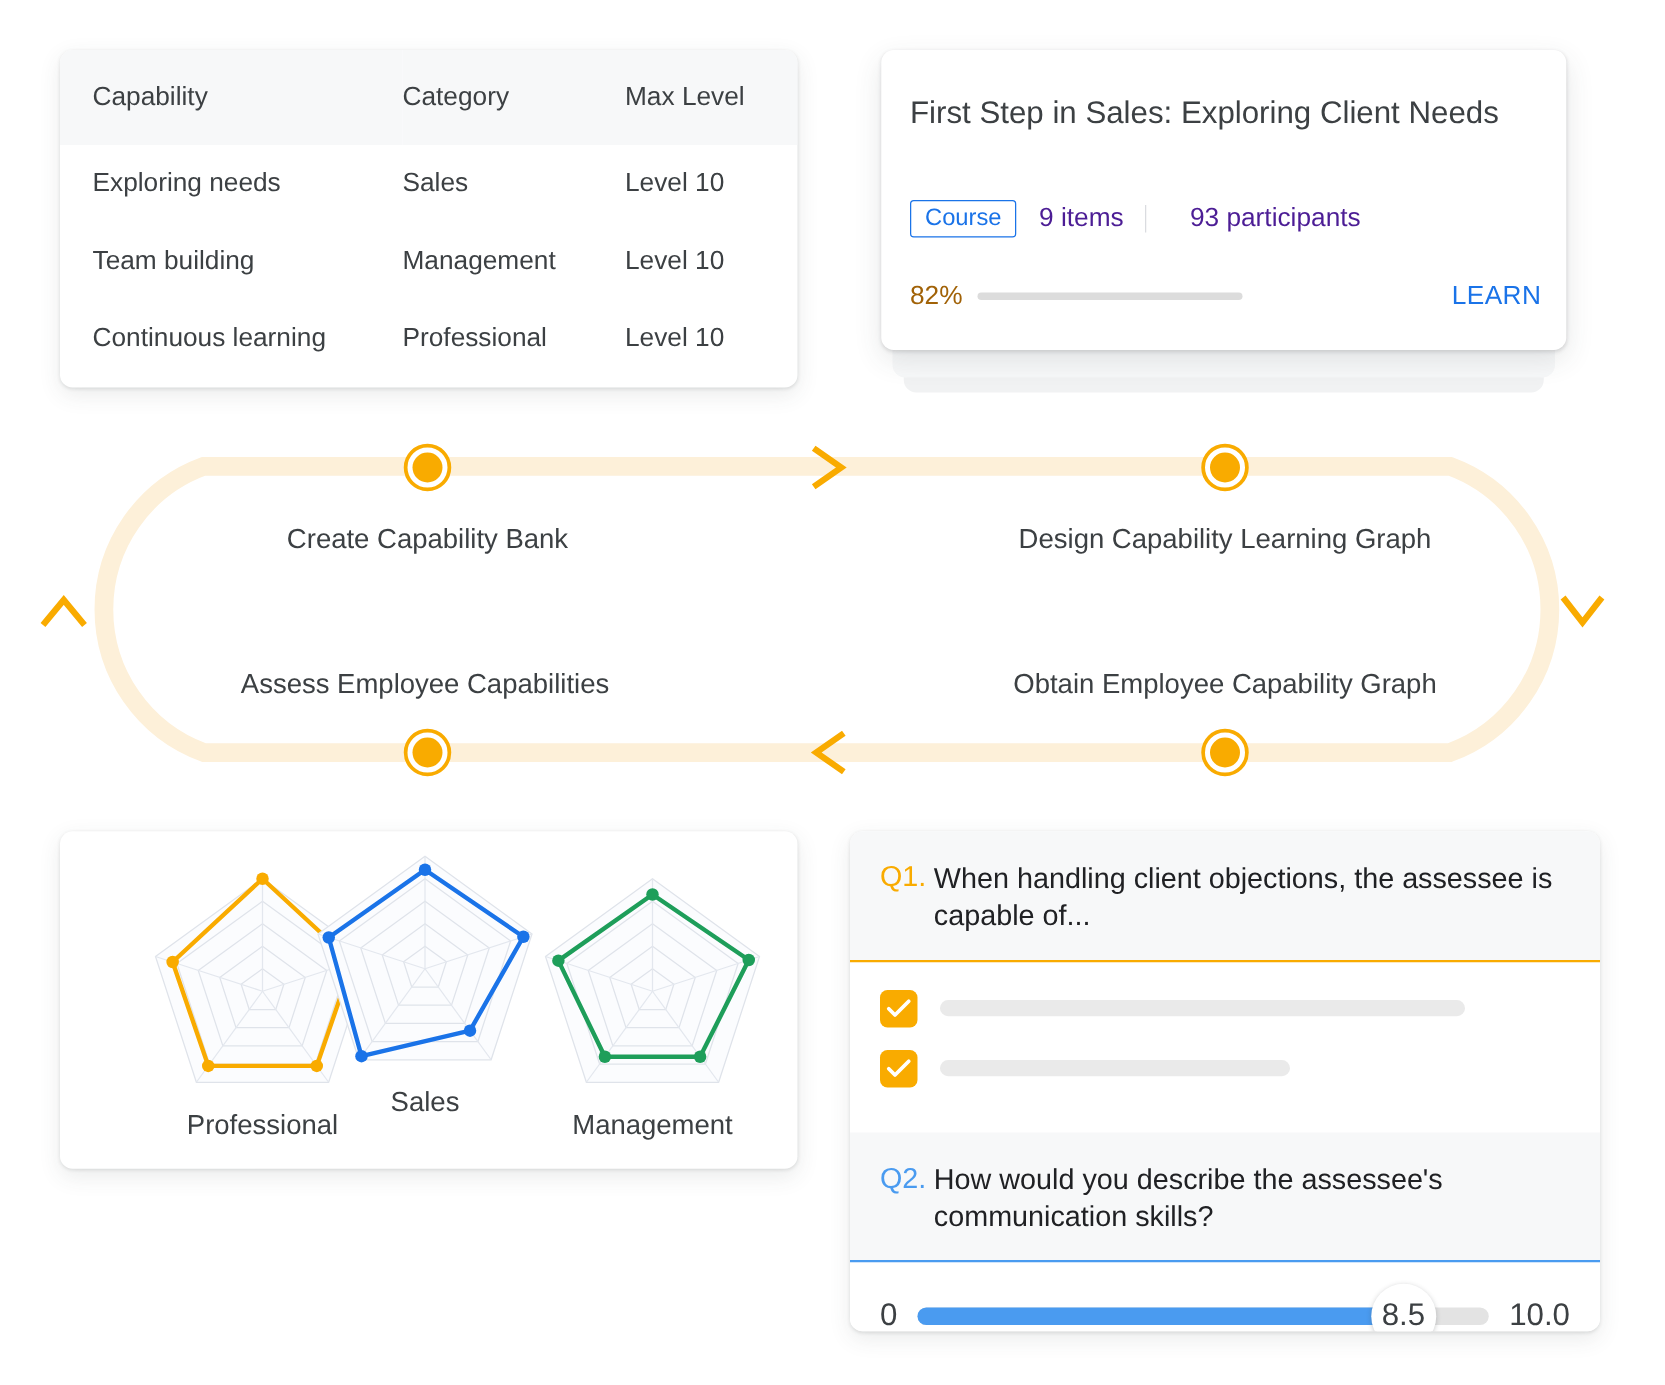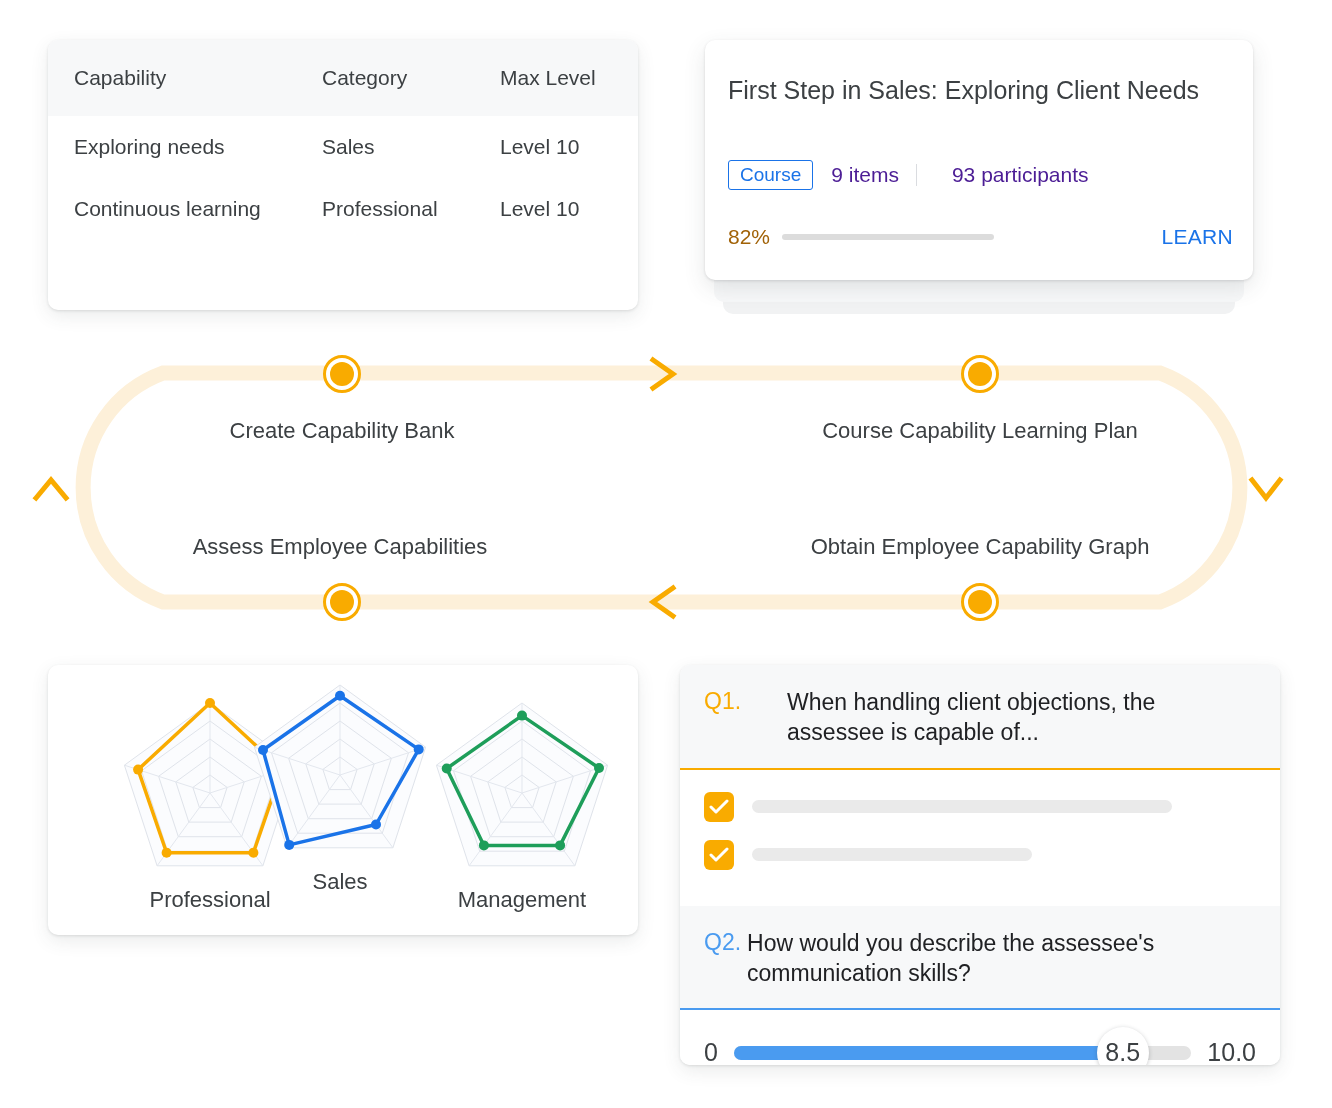--- a/index.html
+++ b/index.html
@@ -93,21 +93,21 @@
   .radar-label{
     position:absolute;font-size:22px;color:#3c4043;white-space:nowrap;
     transform:translateX(-50%);
   }
 
   
   #qpanel{left:680px;top:665px;width:600px;height:400px;overflow:hidden;}
   .q-head{
     background:#f7f8f9;padding:22px 24px 20px 24px;display:flex;align-items:flex-start;
   }
-  .q-head.q1{border-bottom:2px solid #f9ab00;gap:40px;}
+  .q-head.q1{border-bottom:2px solid #f9ab00;}
   .q-head.q2{border-bottom:2px solid #4a9bf0;}
   .q-num{font-size:23px;line-height:1.3;white-space:nowrap;margin-right:6px;}
   .q-num.o{color:#f9ab00;}
   .q-num.b{color:#4a9bf0;}
   .q-text{font-size:23px;color:#202124;line-height:1.32;}
   .q-body{background:#ffffff;padding:22px 24px 18px 24px;}
   .opt-row{display:flex;align-items:center;margin-bottom:18px;}
   .cbx{
     width:30px;height:30px;border-radius:6px;background:#f9ab00;
     position:relative;flex:0 0 auto;
@@ -140,20 +140,25 @@
         <tr>
           <th class="col-a">Capability</th>
           <th class="col-b">Category</th>
           <th class="col-c">Max Level</th>
         </tr>
       </thead>
       <tbody>
         <tr>
           <td class="col-a">Exploring needs</td>
           <td class="col-b">Sales</td>
+          <td class="col-c">Level 10</td>
+        </tr>
+        <tr>
+          <td class="col-a">Team building</td>
+          <td class="col-b">Management</td>
           <td class="col-c">Level 10</td>
         </tr>
         <tr>
           <td class="col-a">Continuous learning</td>
           <td class="col-b">Professional</td>
           <td class="col-c">Level 10</td>
         </tr>
       </tbody>
     </table>
   </div>
@@ -191,21 +196,21 @@
 
       <polyline points="36,166 51,148 66,166" fill="none" stroke="#f9ab00" stroke-width="5" stroke-linecap="square" stroke-linejoin="miter"></polyline>
     </svg>
 
     <div class="node" style="left:342px;top:42px;"></div>
     <div class="node" style="left:980px;top:42px;"></div>
     <div class="node" style="left:980px;top:270px;"></div>
     <div class="node" style="left:342px;top:270px;"></div>
 
     <div class="cyc-label" style="left:342px;top:86px;">Create Capability Bank</div>
-    <div class="cyc-label" style="left:980px;top:86px;">Course Capability Learning Plan</div>
+    <div class="cyc-label" style="left:980px;top:86px;">Design Capability Learning Graph</div>
     <div class="cyc-label" style="left:340px;top:202px;">Assess Employee Capabilities</div>
     <div class="cyc-label" style="left:980px;top:202px;">Obtain Employee Capability Graph</div>
   </div>
 
   <div class="card" id="radar-card">
     <div class="radar-wrap">
       <svg id="radar-svg" width="590" height="270" viewBox="0 0 590 270">
           <g>
             <polygon points="162.0,38.0 247.6,100.2 214.9,200.8 109.1,200.8 76.4,100.2" fill="#fbfcfe" stroke="#dfe3ea" stroke-width="1"></polygon>
             <polygon points="162.0,56.0 230.5,105.8 204.3,186.2 119.7,186.2 93.5,105.8" fill="none" stroke="#dfe3ea" stroke-width="1"></polygon>

